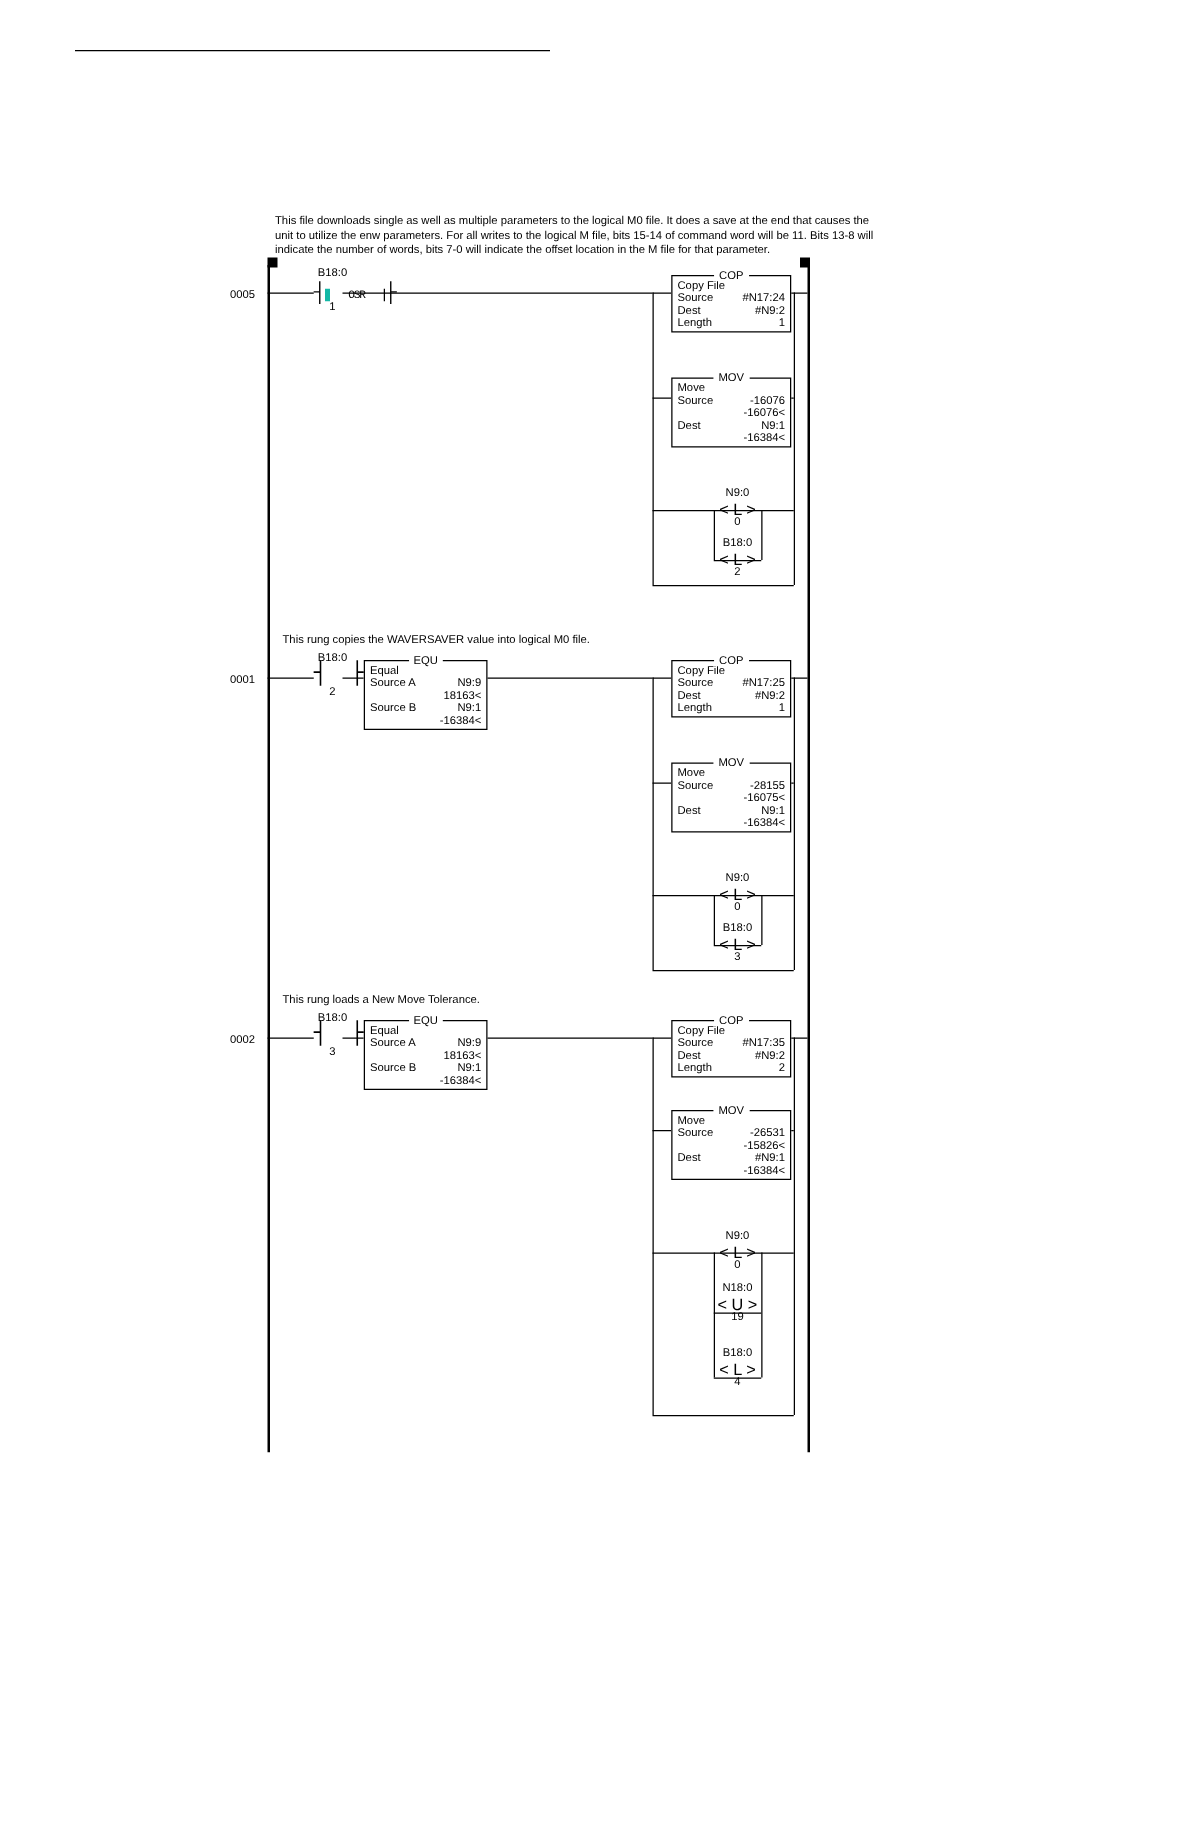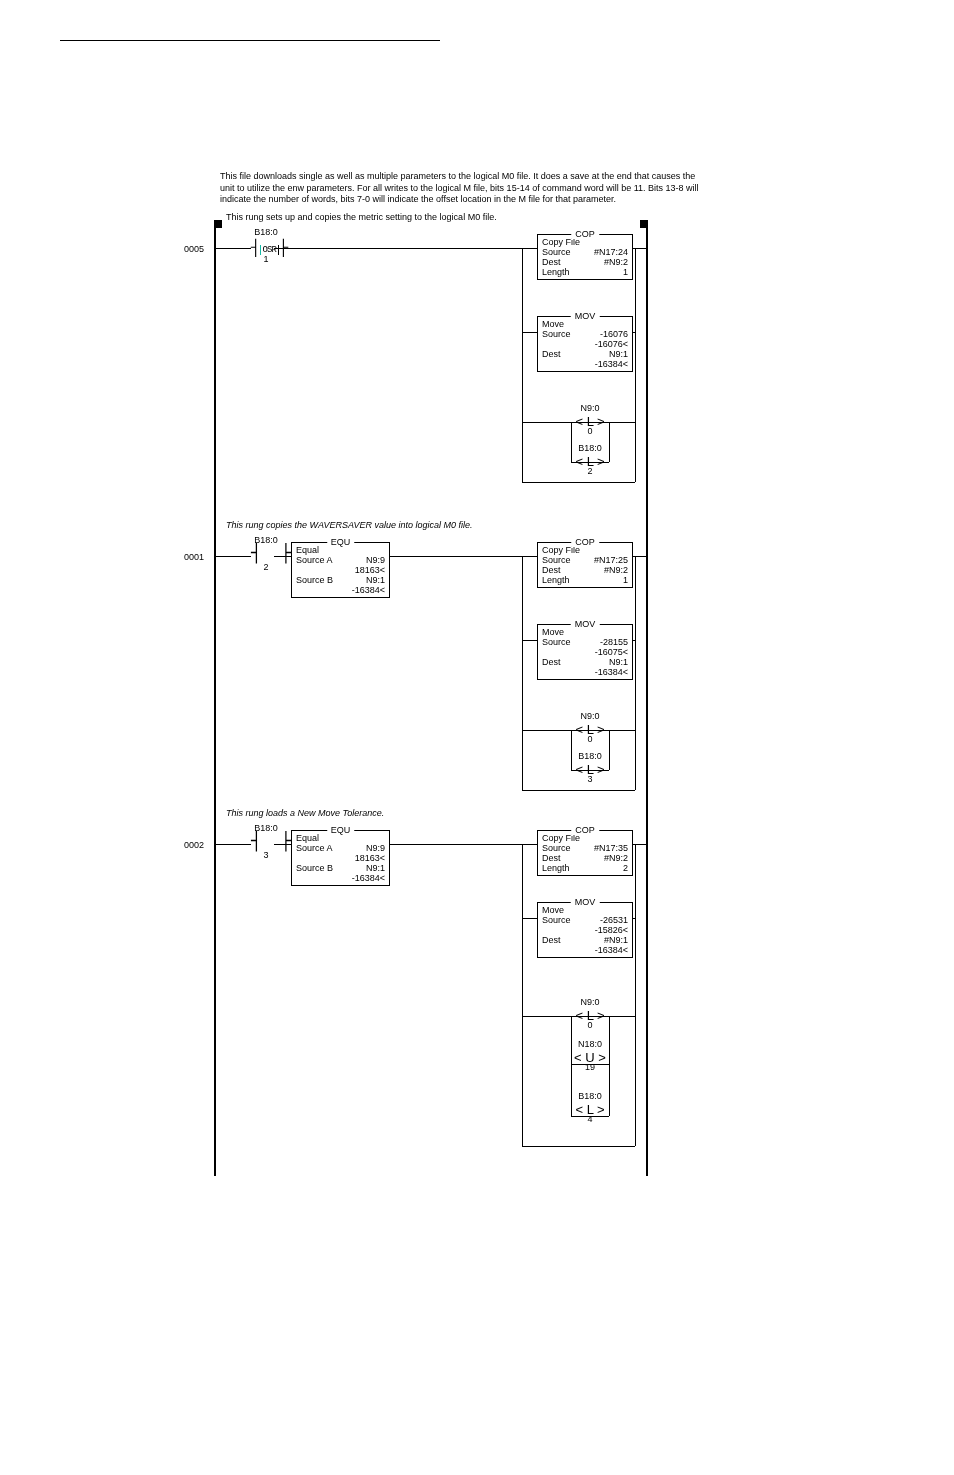--- a/index.html
+++ b/index.html
@@ -12,39 +12,38 @@
   .rail{position:absolute;top:0;bottom:0;width:2px;background:#000;}
   .rail.left{left:0;}
   .rail.right{right:0;}
   .tick{position:absolute;top:-6px;width:8px;height:8px;background:#000;}
   .tick.left{left:0;}
   .tick.right{right:0;}
   .rungnum{position:absolute;left:-30px;font-size:9px;}
   
   .hline{position:absolute;height:1px;background:#000;}
   
-  .t{position:absolute;font-size:9px;line-height:1.1;font-style:italic;}
+  .t{position:absolute;font-size:9px;line-height:1.1;}
   .tc{position:absolute;font-size:9px;text-align:center;line-height:1.1;}
   
   .ibox{position:absolute;border:1px solid #000;background:#fff;font-size:9px;padding:2px 4px;}
   .ibox .title{position:absolute;top:-6px;left:50%;transform:translateX(-50%);background:#fff;padding:0 4px;font-size:9px;}
   .ibox .row{display:flex;justify-content:space-between;gap:6px;white-space:nowrap;}
   .ibox .row .v{text-align:right;}
   
   .sym{position:absolute;font-family:"Courier New",monospace;font-size:14px;line-height:10px;letter-spacing:-1px;}
-  .osr{border-left:1px solid #14b8a6;border-right:1px solid #000;padding:0 2px;font-size:9px;text-align:right;}
+  .osr{border-left:4px solid #14b8a6;border-right:1px solid #000;padding:0 15px;font-size:9px;text-align:right;}
   .vline{position:absolute;width:1px;background:#000;}
 </style>
 </head>
 <body>
 <div class="page">
   <hr class="hr-top">
   <div class="content">
     <p class="intro"><span>This file downloads single as well as multiple parameters to the logical M0 file. It does a save at the end that causes the unit to utilize the enw parameters. For all writes to the logical M file, bits 15-14 of command word will be 11. Bits 13-8 will indicate the number of words, bits 7-0 will indicate the offset location in the M file for that parameter.</span></p>
-    <div class="rungdesc">This rung sets up and copies the metric setting to the logical M0 file.</div>
 
     <div class="ladder">
       <div class="rail left"></div>
       <div class="rail right"></div>
       <div class="tick left"></div>
       <div class="tick right"></div>
 
       <div class="rungnum" style="top:18px">0005</div>
 
       <div class="hline" style="top:22px;left:0;width:37px"></div>

